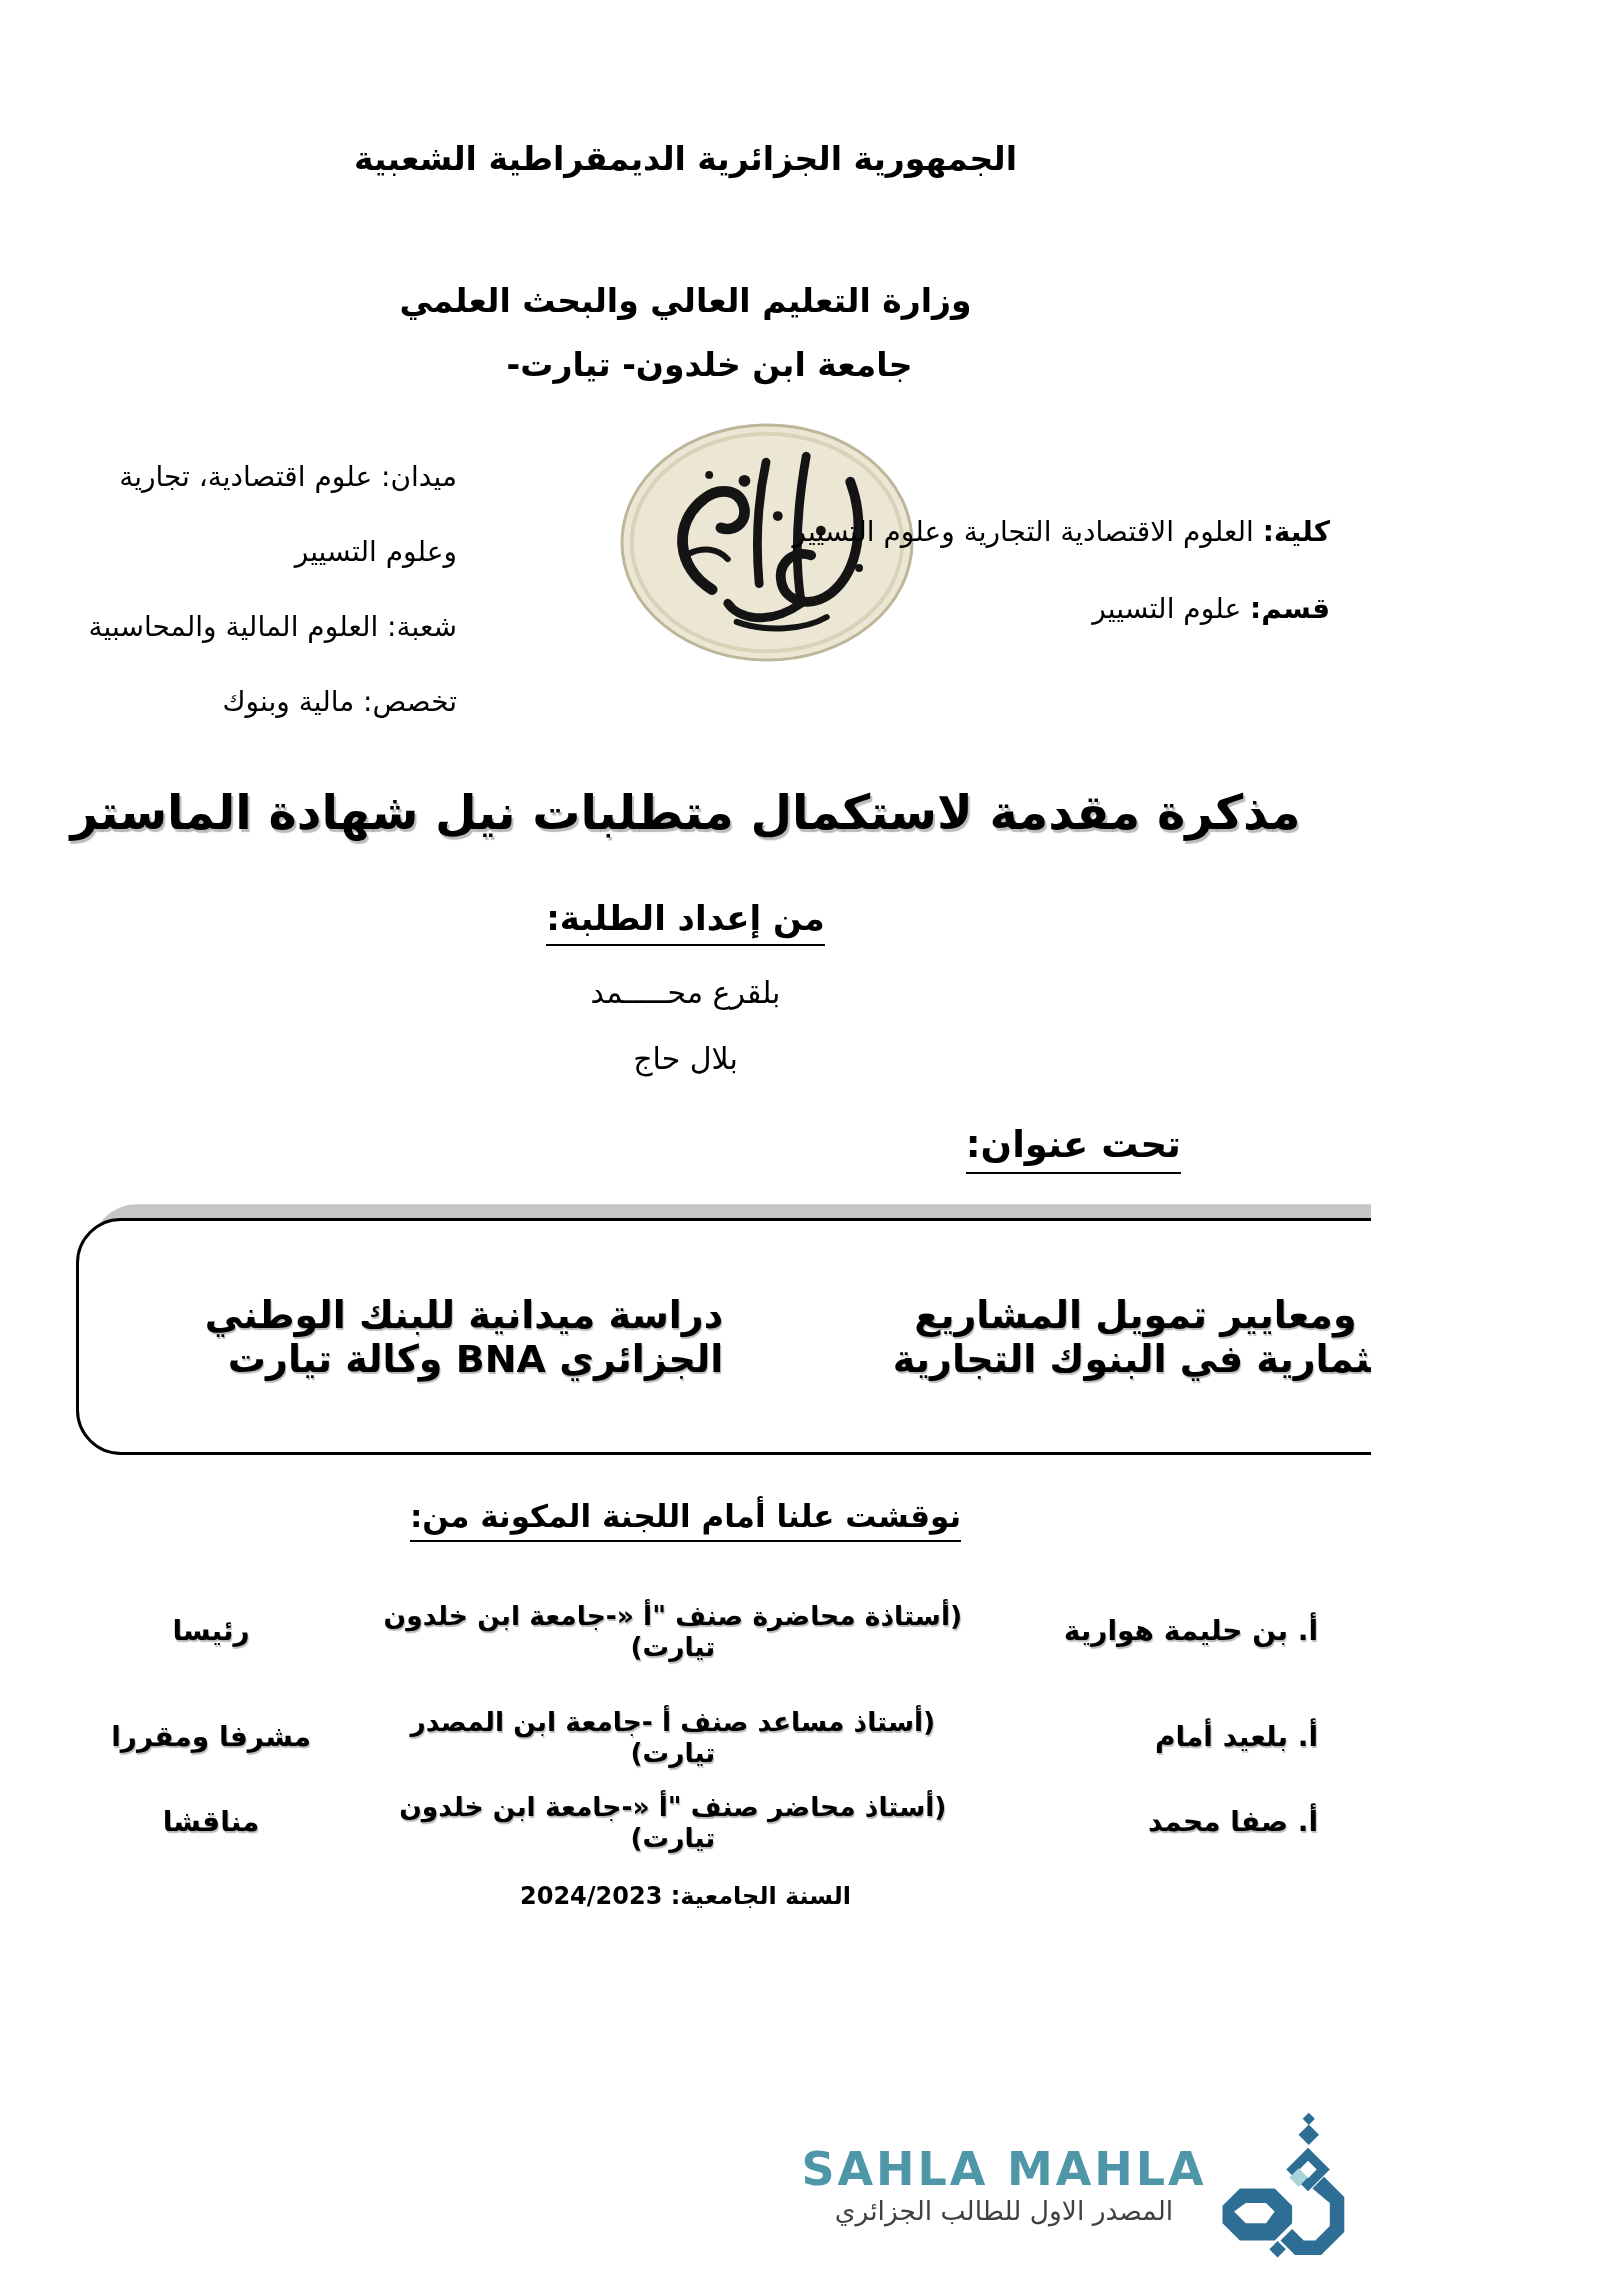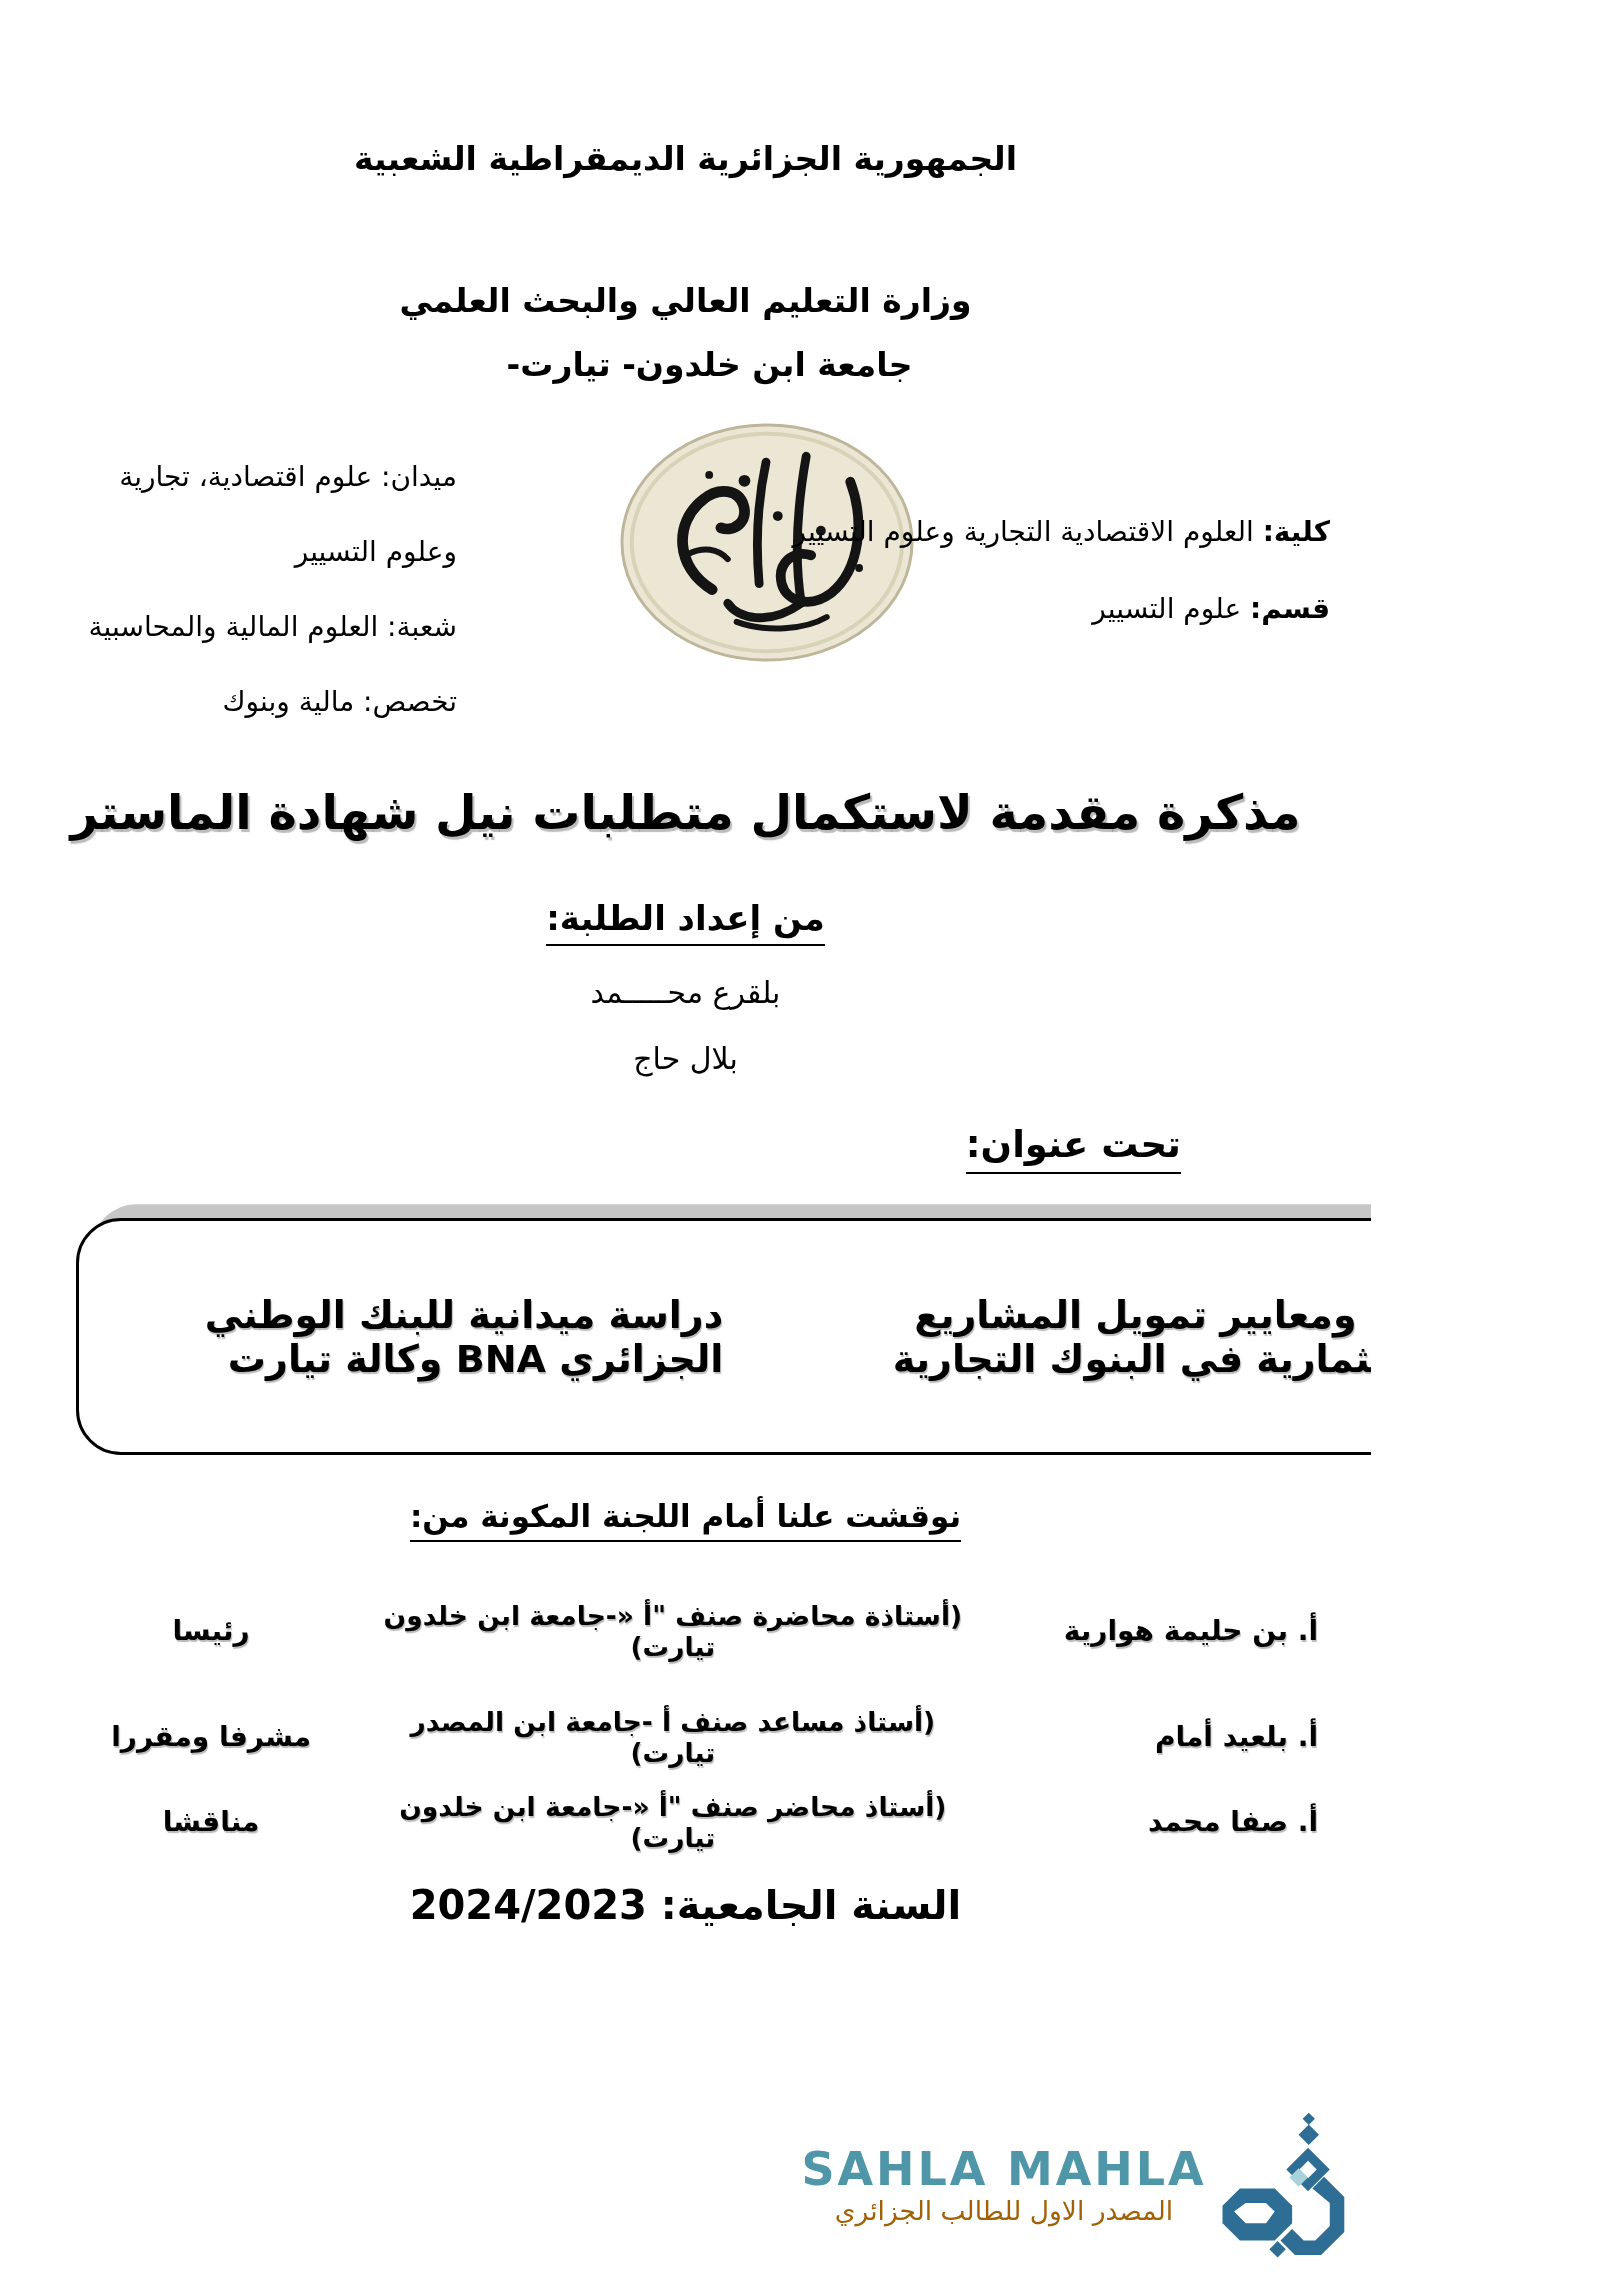--- a/index.html
+++ b/index.html
@@ -61,34 +61,34 @@
     left:0;right:0;height:51px;
     display:flex;flex-direction:row;align-items:center;
     padding:0 53px;box-sizing:border-box;
     font-size:28px;font-weight:bold;direction:rtl;
   }
   .crow .c-name{flex:0 0 27%;text-align:right;}
   .crow .c-grade{flex:0 0 48%;text-align:center;font-size:26.5px;}
   .crow .c-role{flex:0 0 25%;text-align:center;}
   .crow1{top:1605px;} .crow2{top:1711px;} .crow3{top:1796px;}
 
-  .year-line{top:1882px;font-size:40px;font-weight:bold;}
+  .year-line{top:1882px;font-size:24px;font-weight:bold;}
 
   
   .brand{
     right:17.6px;top:2107px;width:627px;height:157px;
     display:flex;flex-direction:row-reverse;align-items:center;justify-content:flex-start;
     direction:ltr;gap:2px;
   }
   .brand-text{display:flex;flex-direction:column;align-items:center;}
   .brand-name{
     font-size:46px;font-weight:bold;letter-spacing:2.9px;
     color:#4e96a8;line-height:1.05;white-space:nowrap;
   }
-  .brand-tagline{font-size:26.5px;color:#a16207;direction:rtl;margin-top:2px;}
+  .brand-tagline{font-size:26.5px;color:#404040;direction:rtl;margin-top:2px;}
   .brand-icon{width:145px;height:147px;flex:0 0 auto;}
 </style>
 </head>
 <body>
 
 <div class="page">
 
   <div class="center-line hdr1">الجمهورية الجزائرية الديمقراطية الشعبية</div>
   <div class="center-line hdr2">وزارة التعليم العالي والبحث العلمي</div>
   <div class="center-line hdr3">جامعة ابن خلدون- تيارت-</div>

